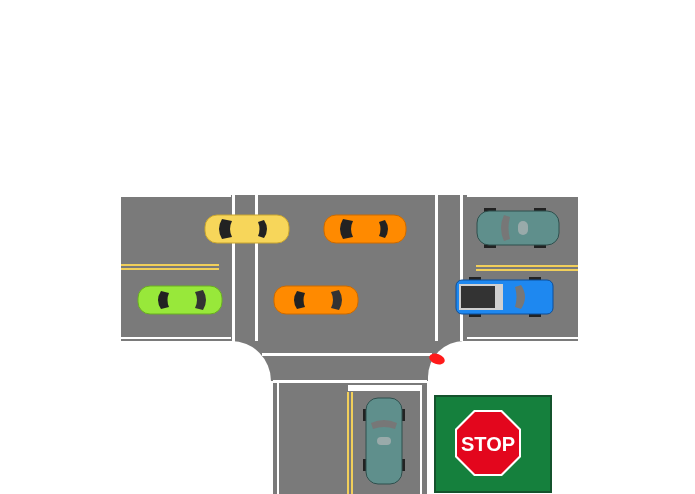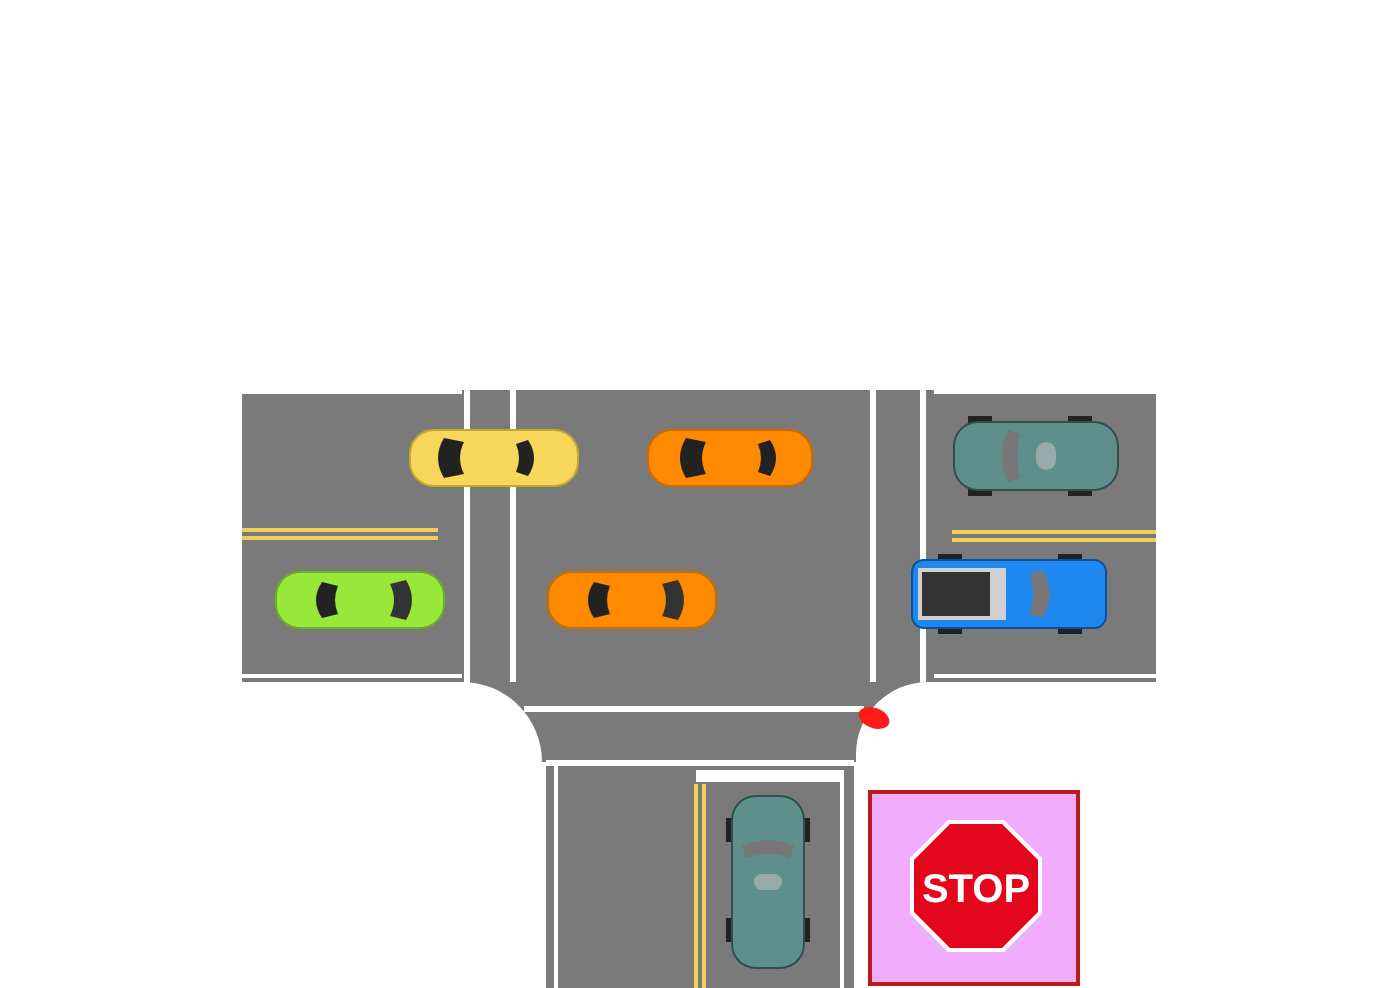--- a/index.html
+++ b/index.html
@@ -2,21 +2,21 @@
 <html><head>
   <meta charset="utf-8">
   <style>
     html, body { margin:0; padding:0; }
     body { width:695px; height:494px; background:#ffffff; position:relative; overflow:hidden; font-family:"Liberation Sans", sans-serif; }
     .abs { position:absolute; }
     .road { position:absolute; background:#7a7a7a; }
     .wline { position:absolute; background:#ffffff; }
     .yline { position:absolute; background:#f1cf5a; }
     .car { position:absolute; }
-    .stop-box { position:absolute; left:434px; top:395px; width:106px; height:98px; background:#f0abfc; border:2px solid #b91c1c; box-sizing:border-box; }
+    .stop-box { position:absolute; left:434px; top:395px; width:118px; height:98px; background:#15803d; border:2px solid #14532d; box-sizing:border-box; }
     .stop-box svg { position:absolute; left:18px; top:12px; }
   </style>
 </head>
 <body>
 
 <div class="road" style="left:121px; top:195px; width:114px; height:146px;"></div>
 <div class="road" style="left:235px; top:195px; width:22px; height:146px;"></div>
 <div class="road" style="left:257px; top:195px; width:180px; height:160px;"></div>
 <div class="road" style="left:437px; top:195px; width:25px; height:146px;"></div>
 <div class="road" style="left:462px; top:195px; width:116px; height:146px;"></div>

